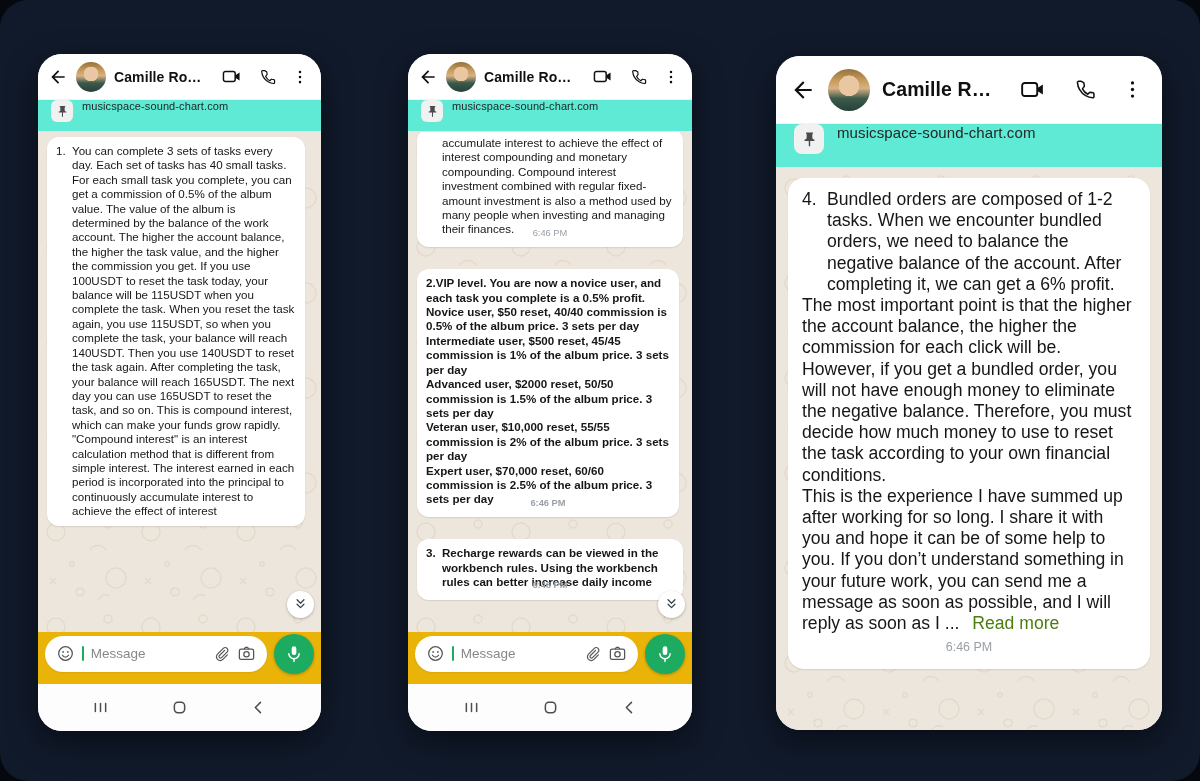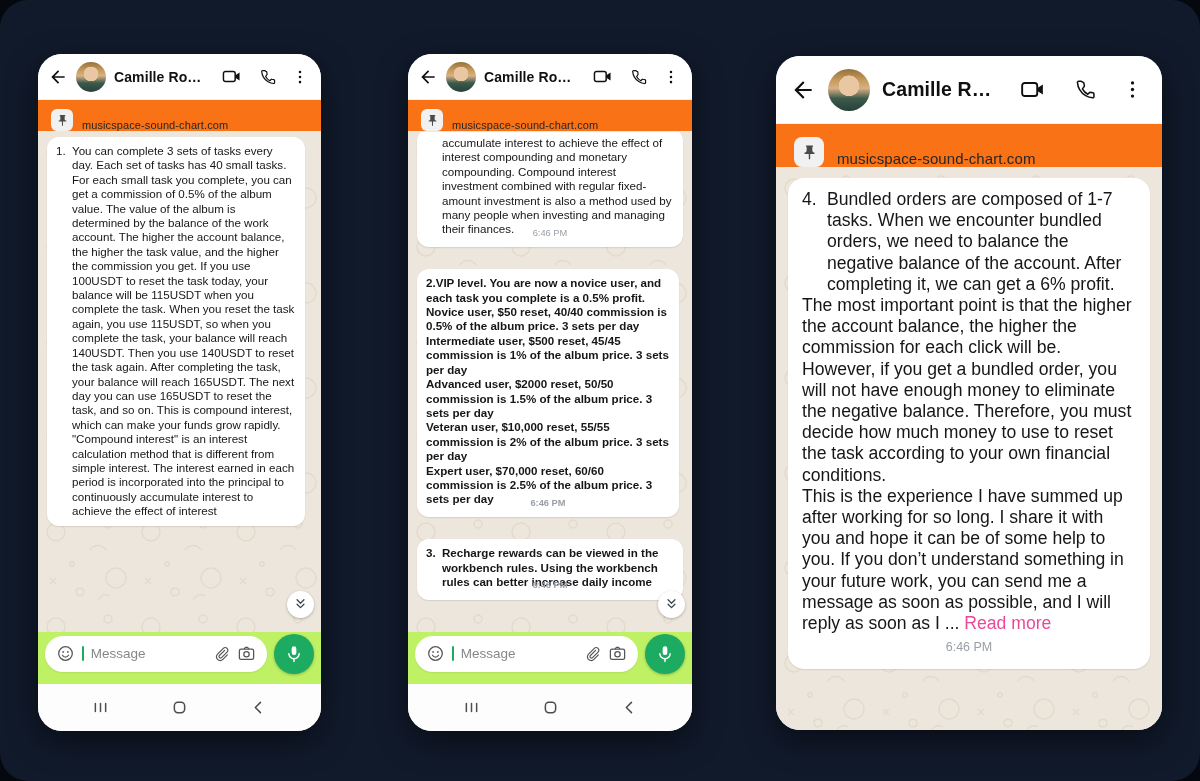--- a/index.html
+++ b/index.html
@@ -18,47 +18,47 @@
   .icoBtn { display:grid; place-items:center; color:#101010; cursor:pointer; }
   .avatar { width:30px; height:30px; border-radius:50%; flex:0 0 auto;
             background:
               radial-gradient(circle at 50% 40%, #e8c7a2 0 31%, rgba(0,0,0,0) 32%),
               linear-gradient(180deg,#97713a 0%, #c79c5e 28%, #d9b183 46%, #3c5a4c 70%, #27413a 100%); }
   .cname { font-size:14px; font-weight:700; color:#101010; letter-spacing:.1px; white-space:nowrap;
            overflow:hidden; text-overflow:ellipsis; }
   .hsp { flex:1; }
 
   
-  .pinbar { display:flex; align-items:flex-end; gap:9px; height:33px; padding:0 13px; background:#f97316;
+  .pinbar { display:flex; align-items:flex-start; gap:9px; height:33px; padding:0 13px; background:#5eead4;
             border-top:1px solid #f3f3f3; border-bottom:1px solid #e7e7e7; flex:0 0 auto; cursor:pointer; }
   .pinchip { width:22px; height:22px; border-radius:6px; background:#f1f1f1; display:grid; place-items:center; color:#4a4a4a; flex:0 0 auto; }
   .pintext { font-size:11px; color:#262626; letter-spacing:.1px; }
 
   
   .chat { position:relative; flex:1 1 auto; background:#EDE6DC; overflow:hidden; }
   .doodle { position:absolute; inset:0; width:100%; height:100%; }
   .msgs { position:absolute; top:0; left:0; right:0; padding:5px 9px; }
   .bubble { position:relative; background:#fff; border-radius:12px; padding:7px 9px;
             box-shadow:0 1px 1.5px rgba(0,0,0,.10); color:#161616; width:fit-content; max-width:100%; }
   .bubble + .bubble { margin-top:22px;font-weight:bold; }
   .sm .bubble { font-size:11.6px; line-height:14.4px; }
   #p1 .bubble { width:258px; }
   .part { display:block; }
   .part.hang { display:flex; }
   .num { flex:0 0 16px; }
   .txt { white-space:pre-wrap; flex:1 1 auto; }
   .time { font-size:9.3px; color:#9aa0a6; text-align:center; margin-top:-11px; position:relative; }
-  .readmore { color:#ec4899; cursor:pointer; }
+  .readmore { color:#4d7c0f; cursor:pointer;margin-left:8px; }
 
   
   .scrollbtn { position:absolute; right:7px; bottom:66px; width:27px; height:27px; border-radius:14px;
                background:#fff; box-shadow:0 1px 3px rgba(0,0,0,.25); display:grid; place-items:center; color:#3d464d; cursor:pointer; }
 
   
-  .composer { position:absolute; left:0; right:0; bottom:0; height:52px; background:#bef264;
+  .composer { position:absolute; left:0; right:0; bottom:0; height:52px; background:#eab308;
               display:flex; align-items:center; gap:7px; padding:0 7px 9px 7px; }
   .pill { flex:1; height:36px; background:#fff; border-radius:19px; display:flex; align-items:center;
           gap:7px; padding:0 11px; box-shadow:0 1px 2px rgba(0,0,0,.08); cursor:text; }
   .pill .icoBtn { color:#53575b; }
   .caret { width:1.7px; height:15px; background:#1DAB61; border-radius:1px; }
   .ph { font-size:13.5px; color:#85888b; }
   .psp { flex:1; }
   .mic { width:40px; height:40px; border-radius:50%; background:#1DAB61; display:grid; place-items:center;
          color:#fff; flex:0 0 auto; cursor:pointer; box-shadow:0 1px 3px rgba(0,0,0,.25); }
 
@@ -400,21 +400,21 @@
       <span class="pintext">musicspace-sound-chart.com</span>
     </div>
     <div class="chat">
       <svg class="doodle">
           <rect width="100%" height="100%" fill="url(#doodle)"></rect>
         </svg>
       <div class="msgs">
         <div class="bubble">
           <div class="part hang">
             <span class="num">4.</span>
-            <span class="txt">Bundled orders are composed of 1-7 tasks. When we encounter bundled orders, we need to balance the negative balance of the account. After completing it, we can get a 6% profit.</span>
+            <span class="txt">Bundled orders are composed of 1-2 tasks. When we encounter bundled orders, we need to balance the negative balance of the account. After completing it, we can get a 6% profit.</span>
           </div>
           <div class="part">
             <span class="txt">The most important point is that the higher the account balance, the higher the commission for each click will be. However, if you get a bundled order, you will not have enough money to eliminate the negative balance. Therefore, you must decide how much money to use to reset the task according to your own financial conditions.
 This is the experience I have summed up after working for so long. I share it with you and hope it can be of some help to you. If you don’t understand something in your future work, you can send me a message as soon as possible, and I will reply as soon as I ... </span><span class="readmore">Read more</span>
           </div>
           <div class="time">6:46 PM</div>
         </div>
       </div>
     </div>
   </div>

